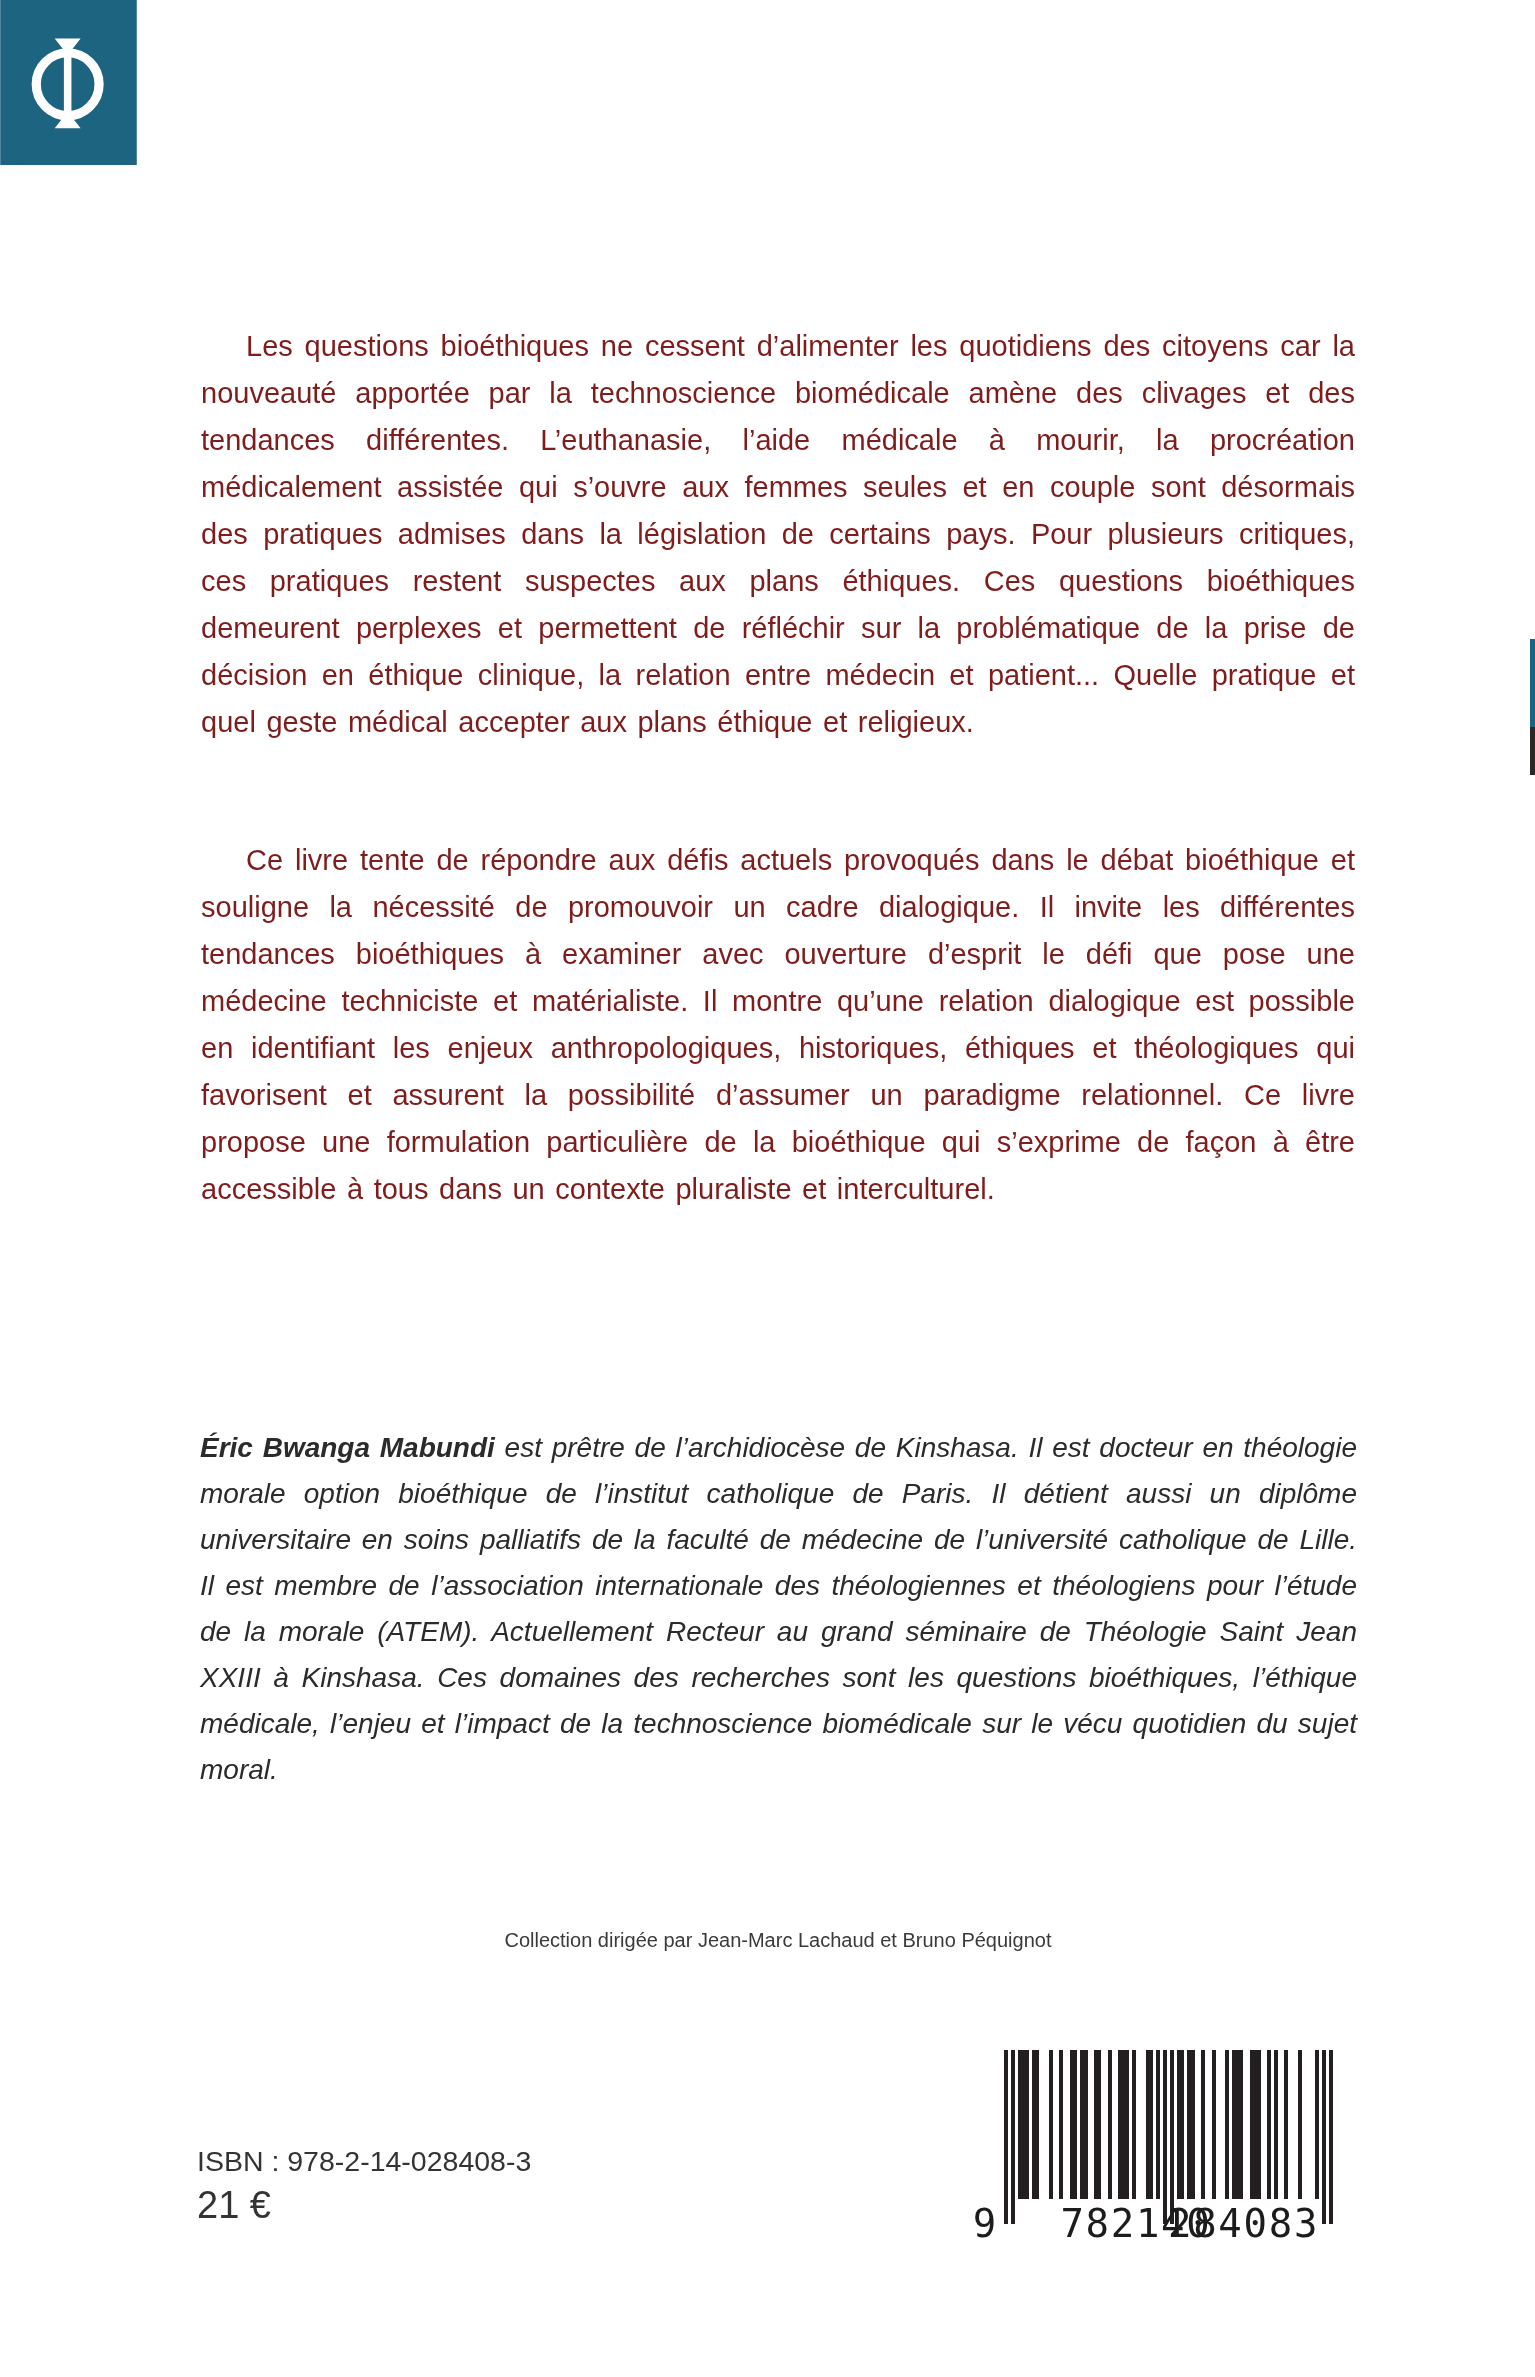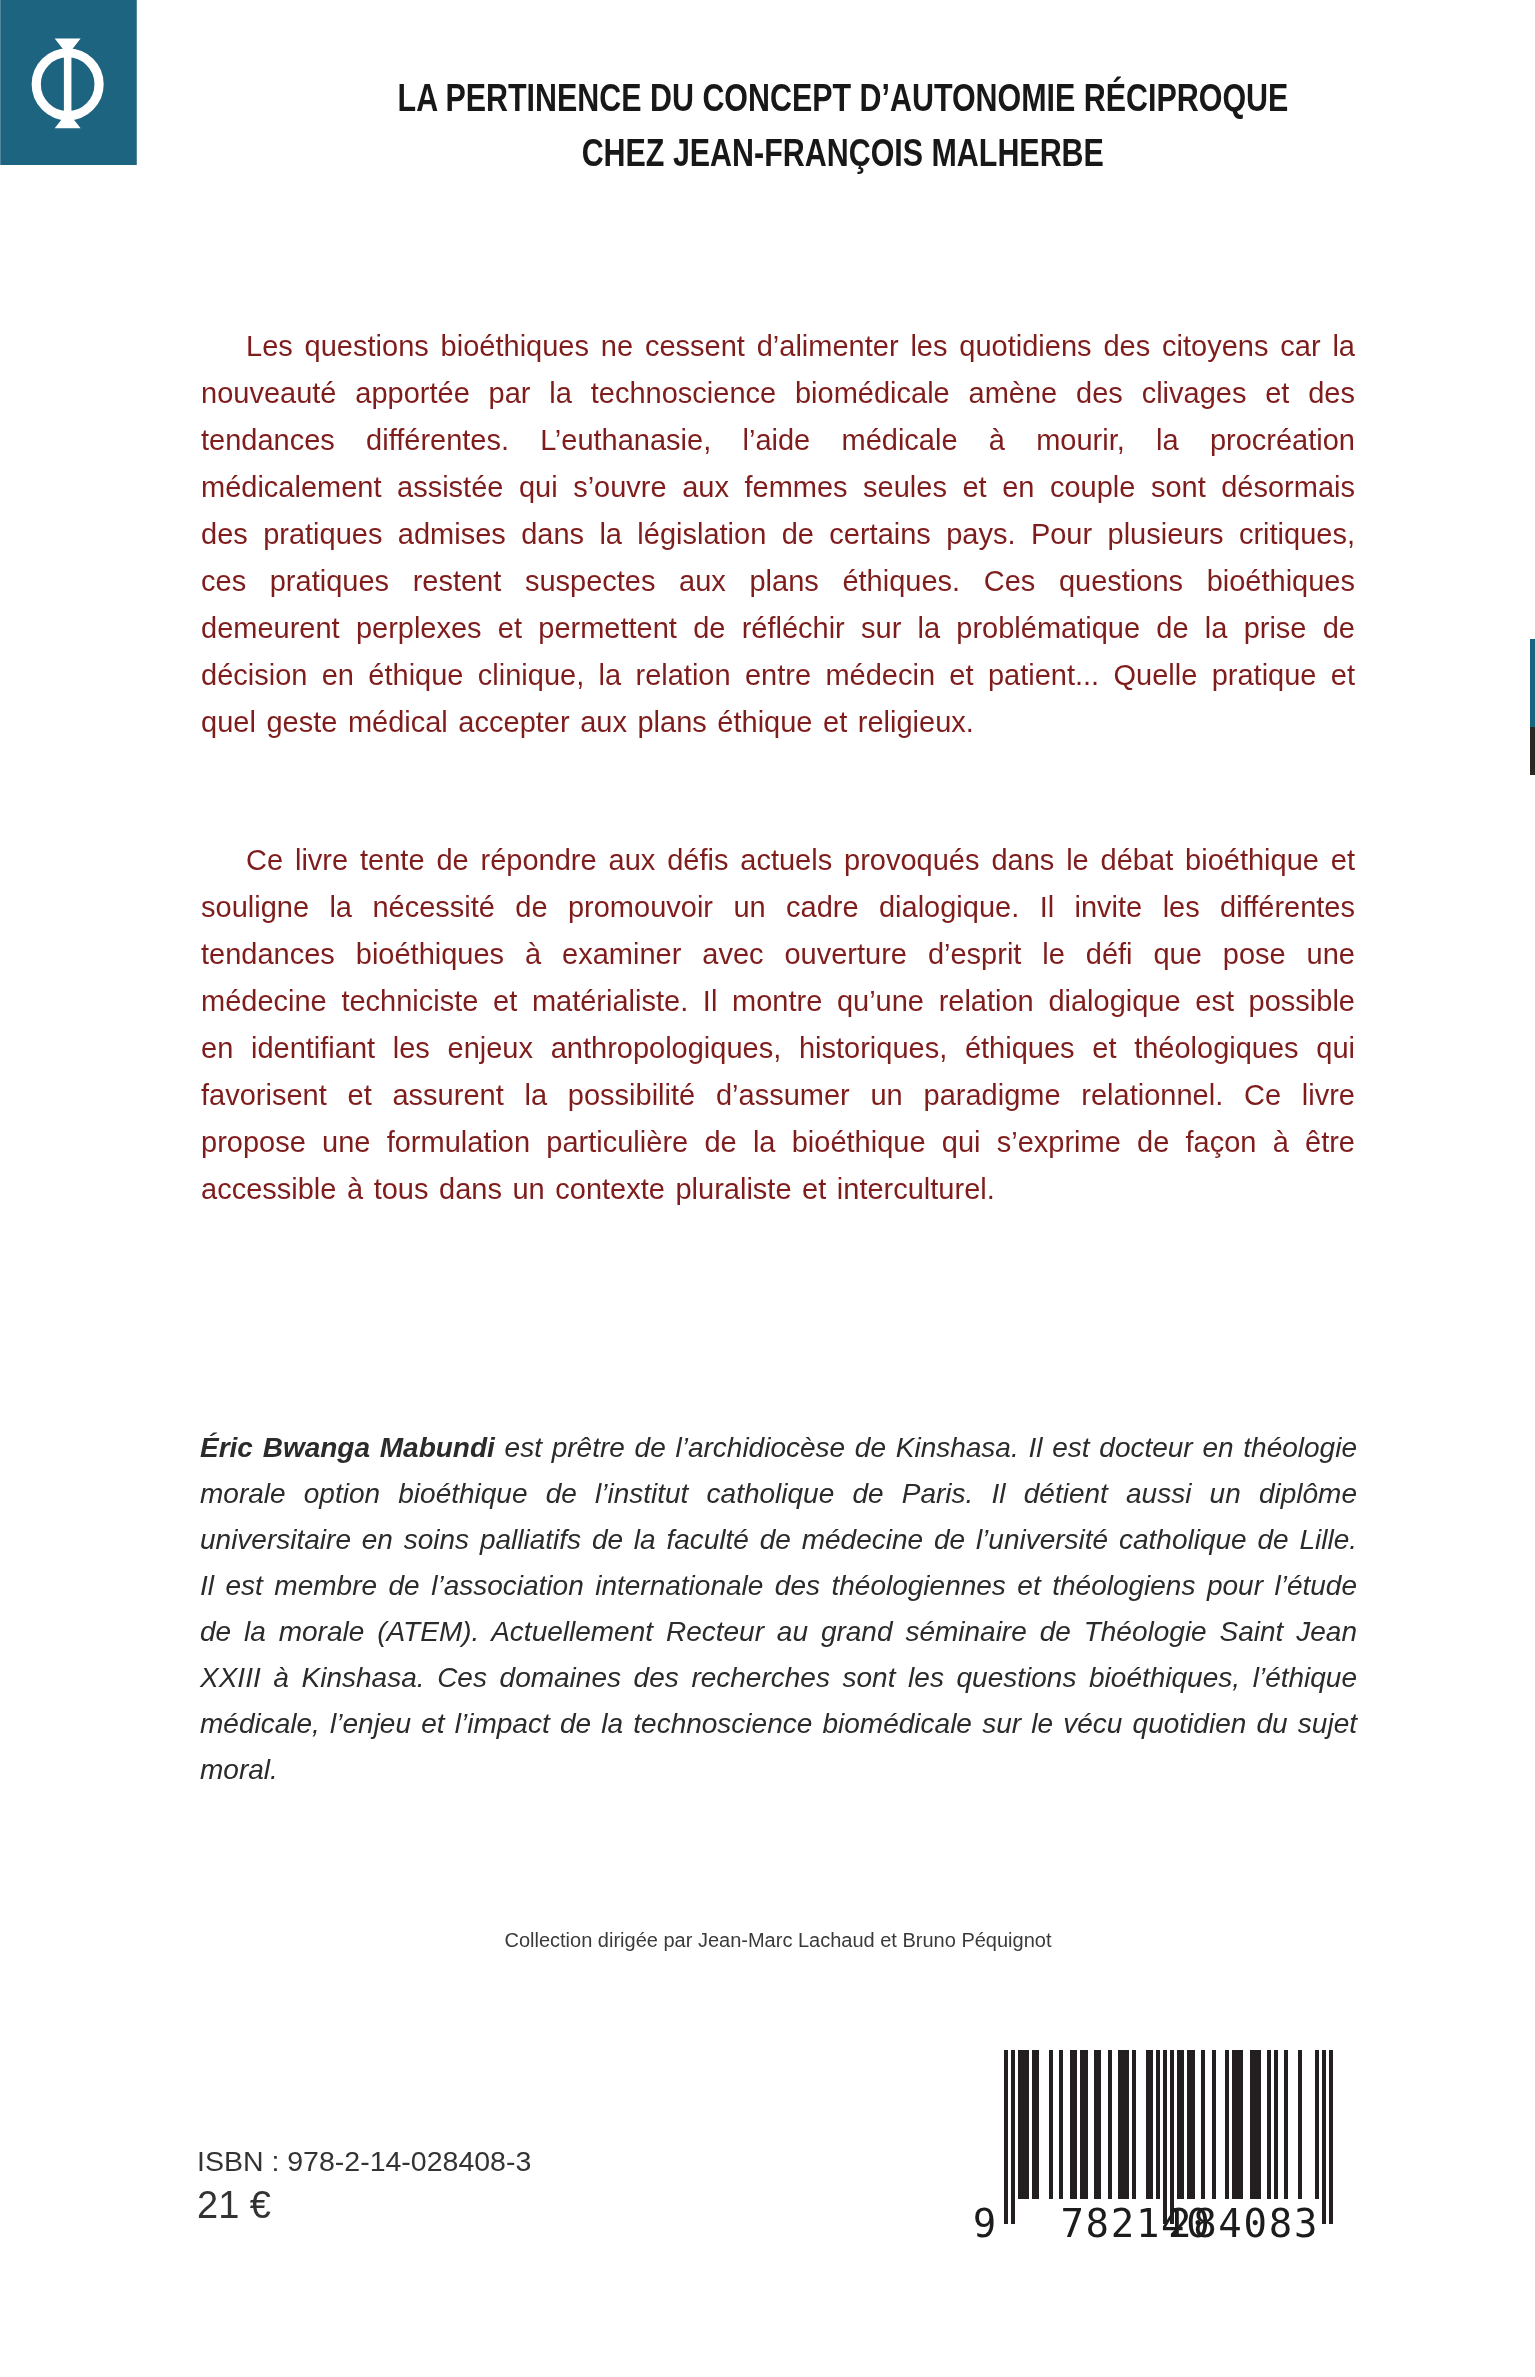--- a/index.html
+++ b/index.html
@@ -70,24 +70,20 @@
       <ellipse cx="80.5" cy="100.5" rx="37.5" ry="37.5" fill="none" stroke="#ffffff" stroke-width="11"></ellipse>
       <rect x="76" y="52" width="9" height="96" fill="#ffffff"></rect>
       <path d="M65,46 L96,46 L85,60 L76,60 Z" fill="#ffffff"></path>
       <path d="M65,153 L96,153 L85,139 L76,139 Z" fill="#ffffff"></path>
     </svg>
   </div>
 
   <div class="edge-teal"></div>
   <div class="edge-black"></div>
 
-  <div class="title">
-    <div><span class="tline">LA PERTINENCE DU CONCEPT D’AUTONOMIE RÉCIPROQUE</span></div>
-    <div><span class="tline">CHEZ JEAN-FRANÇOIS MALHERBE</span></div>
-  </div>
 
   <p class="synopsis" id="para1">Les questions bioéthiques ne cessent d’alimenter les quotidiens des citoyens car la nouveauté apportée par la technoscience biomédicale amène des clivages et des tendances différentes. L’euthanasie, l’aide médicale à mourir, la procréation médicalement assistée qui s’ouvre aux femmes seules et en couple sont désormais des pratiques admises dans la législation de certains pays. Pour plusieurs critiques, ces pratiques restent suspectes aux plans éthiques. Ces questions bioéthiques demeurent perplexes et permettent de réfléchir sur la problématique de la prise de décision en éthique clinique, la relation entre médecin et patient... Quelle pratique et quel geste médical accepter aux plans éthique et religieux.</p>
   <p class="synopsis" id="para2">Ce livre tente de répondre aux défis actuels provoqués dans le débat bioéthique et souligne la nécessité de promouvoir un cadre dialogique. Il invite les différentes tendances bioéthiques à examiner avec ouverture d’esprit le défi que pose une médecine techniciste et matérialiste. Il montre qu’une relation dialogique est possible en identifiant les enjeux anthropologiques, historiques, éthiques et théologiques qui favorisent et assurent la possibilité d’assumer un paradigme relationnel. Ce livre propose une formulation particulière de la bioéthique qui s’exprime de façon à être accessible à tous dans un contexte pluraliste et interculturel.</p>
 
   <p class="bio"><span class="name">Éric Bwanga Mabundi</span><span> est prêtre de l’archidiocèse de Kinshasa. Il est docteur en théologie morale option bioéthique de l’institut catholique de Paris. Il détient aussi un diplôme universitaire en soins palliatifs de la faculté de médecine de l’université catholique de Lille. Il est membre de l’association internationale des théologiennes et théologiens pour l’étude de la morale (ATEM). Actuellement Recteur au grand séminaire de Théologie Saint Jean XXIII à Kinshasa. Ces domaines des recherches sont les questions bioéthiques, l’éthique médicale, l’enjeu et l’impact de la technoscience biomédicale sur le vécu quotidien du sujet moral.</span></p>
 
   <div class="collection">Collection dirigée par Jean-Marc Lachaud et Bruno Péquignot</div>
 
   <div class="isbn">ISBN : 978-2-14-028408-3</div>
   <div class="price">21 €</div>

